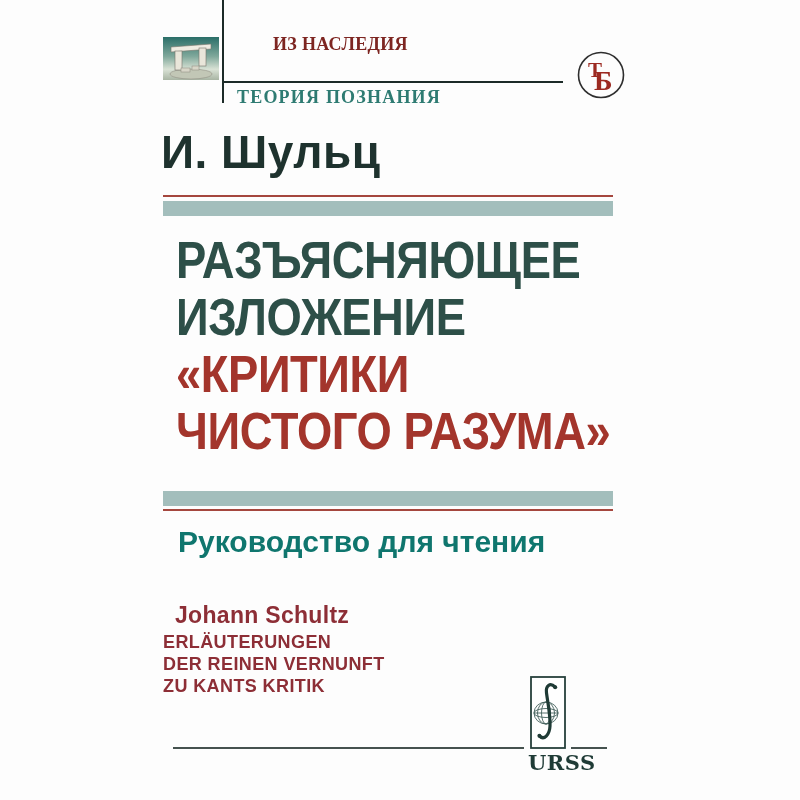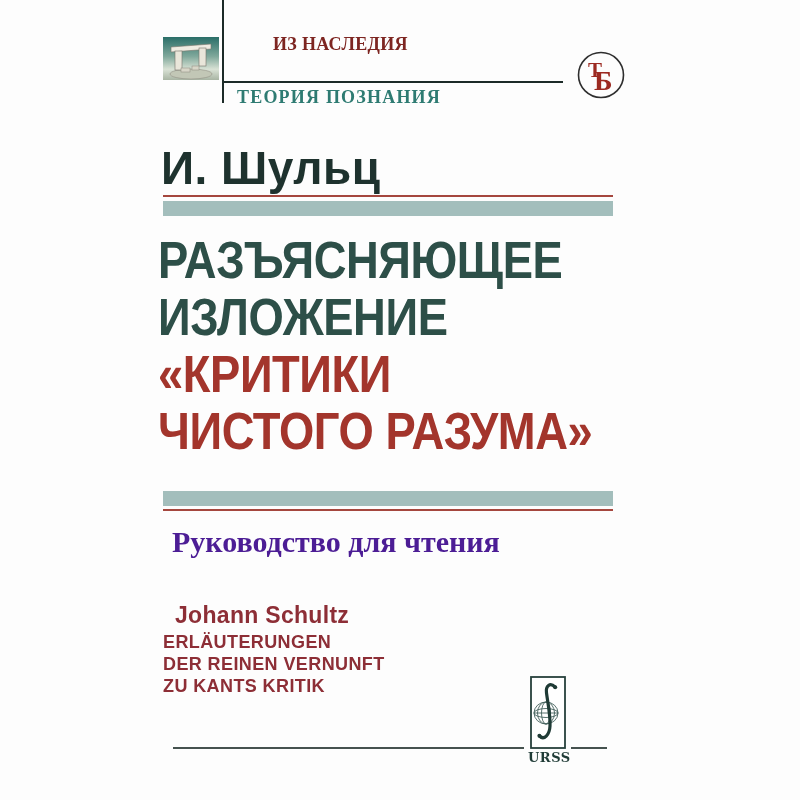--- a/index.html
+++ b/index.html
@@ -13,45 +13,45 @@
   .ruins{left:163px;top:37px;width:56px;height:43px;}
   .vline{left:222px;top:0;width:2px;height:103px;background:#1c2b28;}
   .series{left:237px;top:34px;font-family:"Liberation Serif",serif;font-weight:bold;
           font-size:18px;line-height:21px;color:#7d2521;letter-spacing:0.3px;white-space:nowrap;margin-left:36px;}
   .hrule{left:222px;top:81px;width:341px;height:2px;background:#1c2b28;}
   .subseries{left:237px;top:87px;font-family:"Liberation Serif",serif;font-weight:bold;
              font-size:18px;color:#2e7b72;letter-spacing:1.2px;white-space:nowrap;}
   .monogram{left:576px;top:50px;width:50px;height:50px;}
   
   .author{left:161px;top:125px;font-weight:bold;font-size:46px;color:#1e322e;
-          letter-spacing:0.5px;white-space:nowrap;margin-top:16px;}
+          letter-spacing:0.5px;white-space:nowrap;}
   
   .sep-line{height:2px;background:#a5473e;width:450px;left:163px;}
   .sep-bar{height:15px;background:#a3bebc;width:450px;left:163px;}
   .sep1-line{top:195px;} .sep1-bar{top:201px;}
   .sep2-bar{top:491px;} .sep2-line{top:509px;}
   
-  .title-block{left:158px;top:232px;width:500px;}
+  .title-block{left:176px;top:232px;width:500px;}
   .title-line{font-weight:bold;font-size:51px;line-height:57px;letter-spacing:-0.5px;
               transform:scaleX(0.89);transform-origin:left center;white-space:nowrap;}
   .title-green{color:#2d4f48;}
   .title-red{color:#a3352c;}
   
-  .subtitle{left:172px;top:525px;font-weight:bold;font-size:30px;color:#4c1d95;white-space:nowrap;font-family:Liberation Serif, serif;}
+  .subtitle{left:178px;top:525px;font-weight:bold;font-size:30px;color:#0f766e;white-space:nowrap;}
   
   .orig-author{left:175px;top:602px;font-weight:bold;font-size:23px;color:#8d2e36;
                letter-spacing:0.3px;white-space:nowrap;}
   .orig-title{left:163px;top:631px;font-weight:bold;font-size:18px;line-height:22px;
               color:#8d2e36;letter-spacing:0.4px;white-space:nowrap;}
   
   .urss-logo{left:529px;top:675px;width:38px;height:75px;}
   .rule-left{left:173px;top:747px;width:351px;height:2px;background:#45524f;}
   .rule-right{left:571px;top:747px;width:36px;height:2px;background:#45524f;}
   .urss-word{left:528px;top:750px;width:40px;text-align:center;
-             font-family:"DejaVu Serif",serif;font-weight:600;font-size:13px;
+             font-family:"DejaVu Serif",serif;font-weight:600;font-size:21px;
              color:#1f3b36;letter-spacing:0.5px;}
 </style>
 </head>
 <body>
 
 <div>
 
   <div class="abs ruins">
     <svg width="56" height="43" viewBox="0 0 56 43" xmlns="http://www.w3.org/2000/svg">
       <defs>

